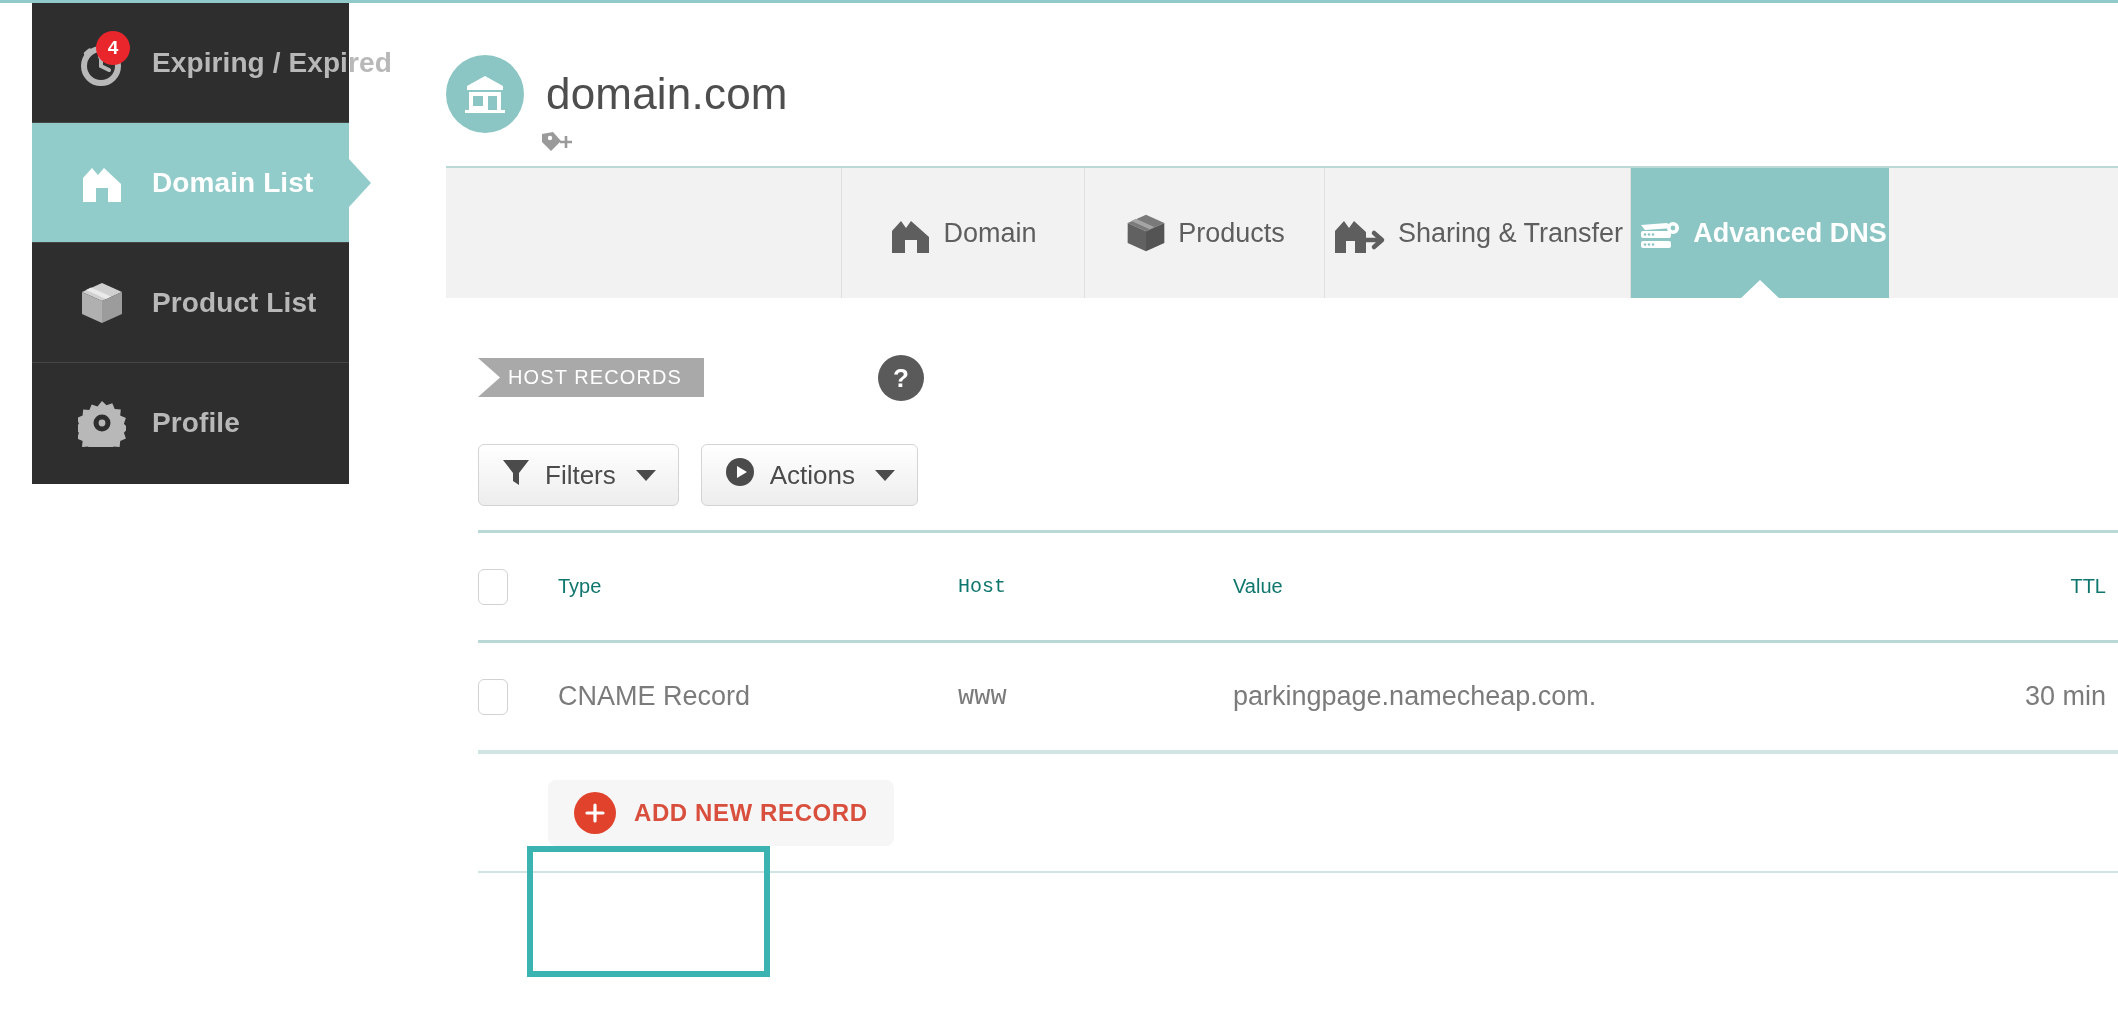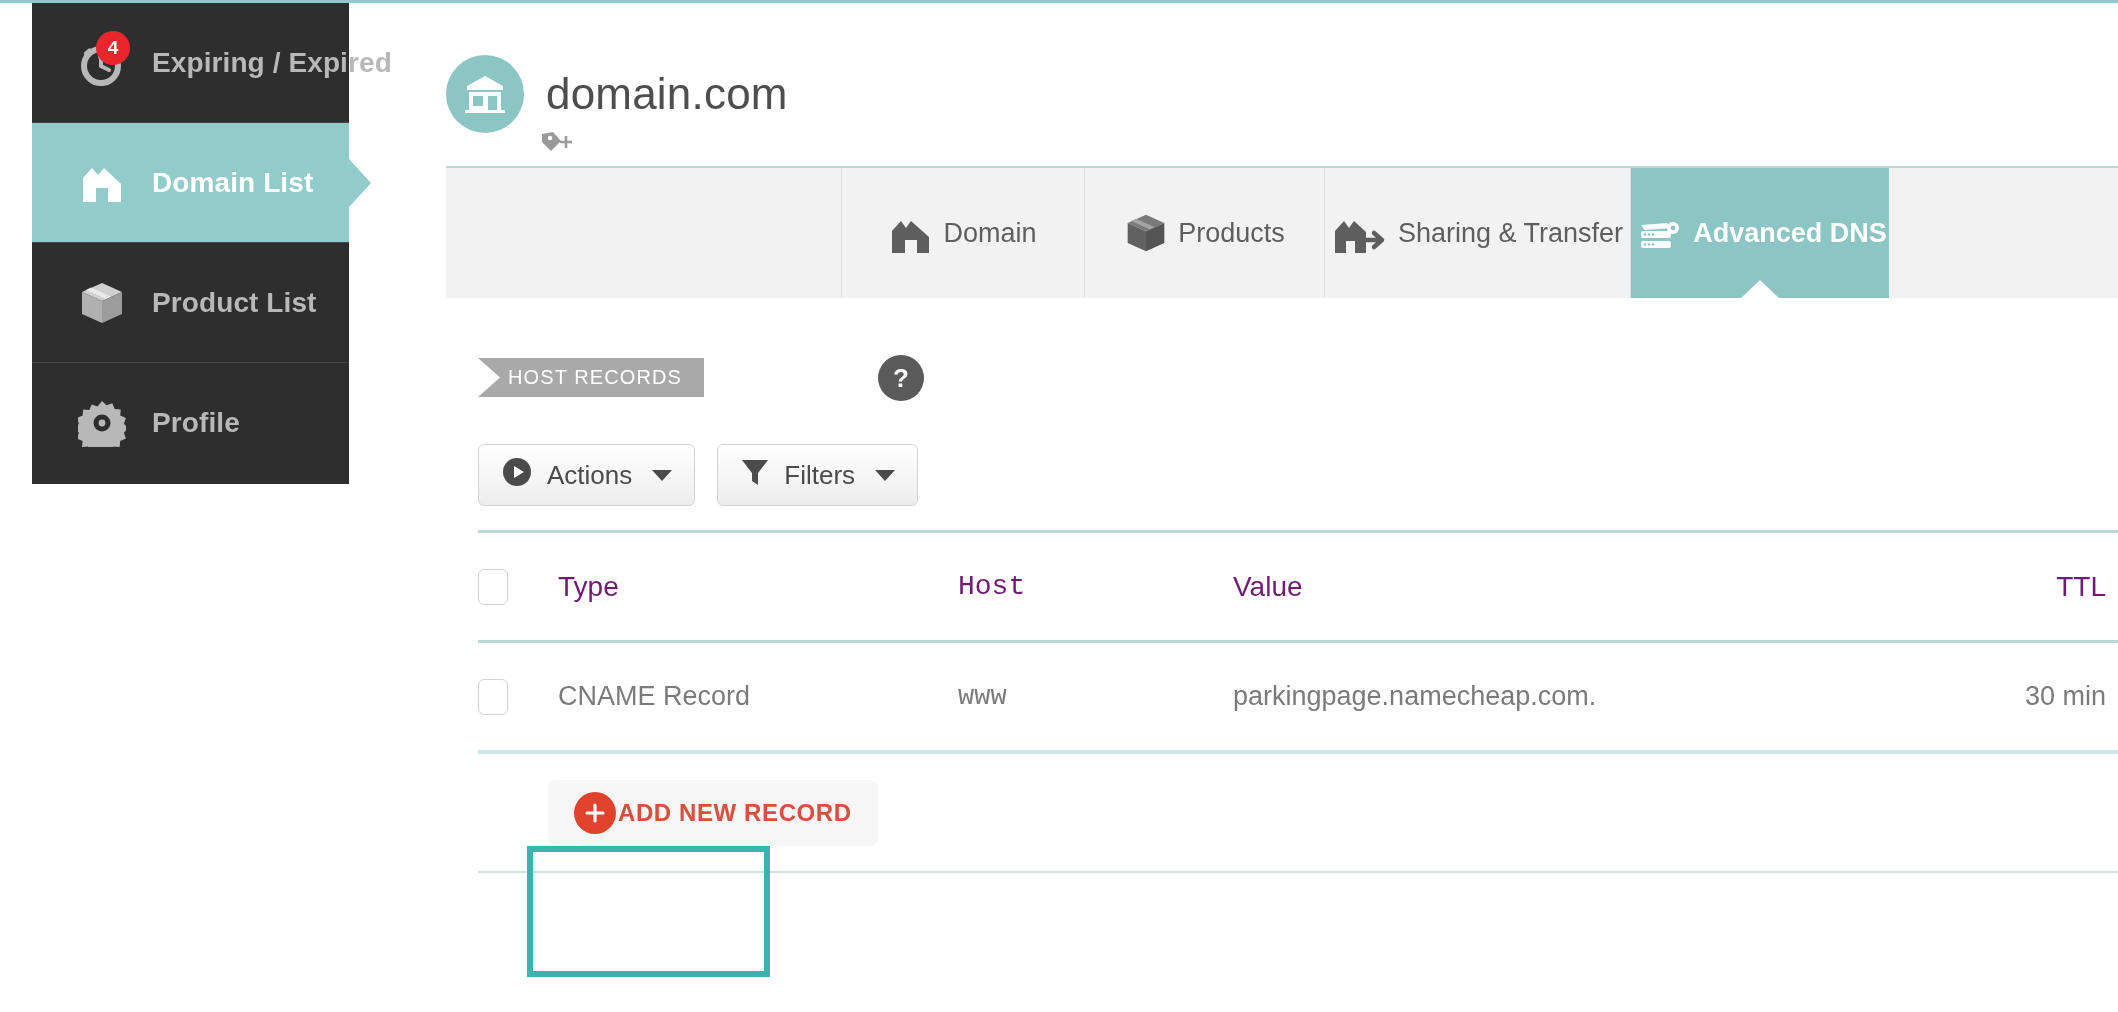--- a/index.html
+++ b/index.html
@@ -143,37 +143,37 @@
     font-family:"Liberation Sans", sans-serif; width:100%; background:transparent;
   }
   .searchbox input::placeholder { color:#b0b0b0; }
   .search-icon { position:absolute; right:20px; top:50%; transform:translateY(-50%); }
 
   
   .table { position:absolute; left:478px; top:530px; width:1640px; }
   .rule { height:3px; background:#b9d9d7; width:100%; }
   .rule.thin { background:#cfe4e3; height:2px; }
   .row { display:flex; align-items:center; height:107px; }
-  .row.header .cell { color:#701a75; font-size:28px; }
+  .row.header .cell { color:#0f766e; font-size:20px; }
   .cell { font-size:27px; color:#7b7b7b; }
   .c-check { width:80px; display:flex; align-items:center; }
   .c-type  { width:400px; }
   .c-host  { width:275px;font-family:Liberation Mono, monospace; }
   .c-value { width:410px; }
   .c-extra { flex:1 1 auto; }
   .c-ttl   { width:180px; text-align:right; padding-right:12px; }
   .row.header .c-ttl { text-align:right; }
   .chk {
     width:30px; height:36px; border:1px solid #d2d2d2; border-radius:6px; background:#fff;
   }
 
   
   .addrow { display:flex; align-items:center; height:117px; padding-left:70px; }
   .add-btn {
-    display:inline-flex; align-items:center; gap:2px;
+    display:inline-flex; align-items:center; gap:18px;
     background:#f6f6f6; border-radius:8px; padding:12px 26px;
   }
   .add-label { color:#d94f3d; font-size:24px; font-weight:bold; letter-spacing:.6px; }
   .plus-circle { width:42px;height:42px;border-radius:50%;background:#e0422b;
                  display:flex;align-items:center;justify-content:center; }
   .highlight-box {
     position:absolute; left:527px; top:846px; width:243px; height:131px;
     border:6px solid #3bb3b0; pointer-events:none;
   }
 </style>
@@ -315,36 +315,36 @@
     <span>HOST RECORDS</span>
   </div>
   <div class="help-badge">
     <span>?</span>
   </div>
 
   <div class="toolbar">
 
     <div class="btn">
       <span>
+        <svg width="30" height="32" viewBox="0 0 30 32">
+          <path d="M2 4 L28 4 L18 17 L18 29 L12 25 L12 17 Z" fill="#4b4b4b"></path>
+        </svg>
+      </span>
+      <span>Filters</span>
+      <span class="caret"></span>
+    </div>
+
+    <div class="btn">
+      <span>
         <svg width="32" height="32" viewBox="0 0 32 32">
           <circle cx="16" cy="16" r="14" fill="#4b4b4b"></circle>
           <path d="M13 10 L23 16 L13 22 Z" fill="#ffffff"></path>
         </svg>
       </span>
       <span>Actions</span>
-      <span class="caret"></span>
-    </div>
-
-    <div class="btn">
-      <span>
-        <svg width="30" height="32" viewBox="0 0 30 32">
-          <path d="M2 4 L28 4 L18 17 L18 29 L12 25 L12 17 Z" fill="#4b4b4b"></path>
-        </svg>
-      </span>
-      <span>Filters</span>
       <span class="caret"></span>
     </div>
 
   </div>
 
   <div class="table">
 
     <div class="rule"></div>
 
     <div class="row header">

